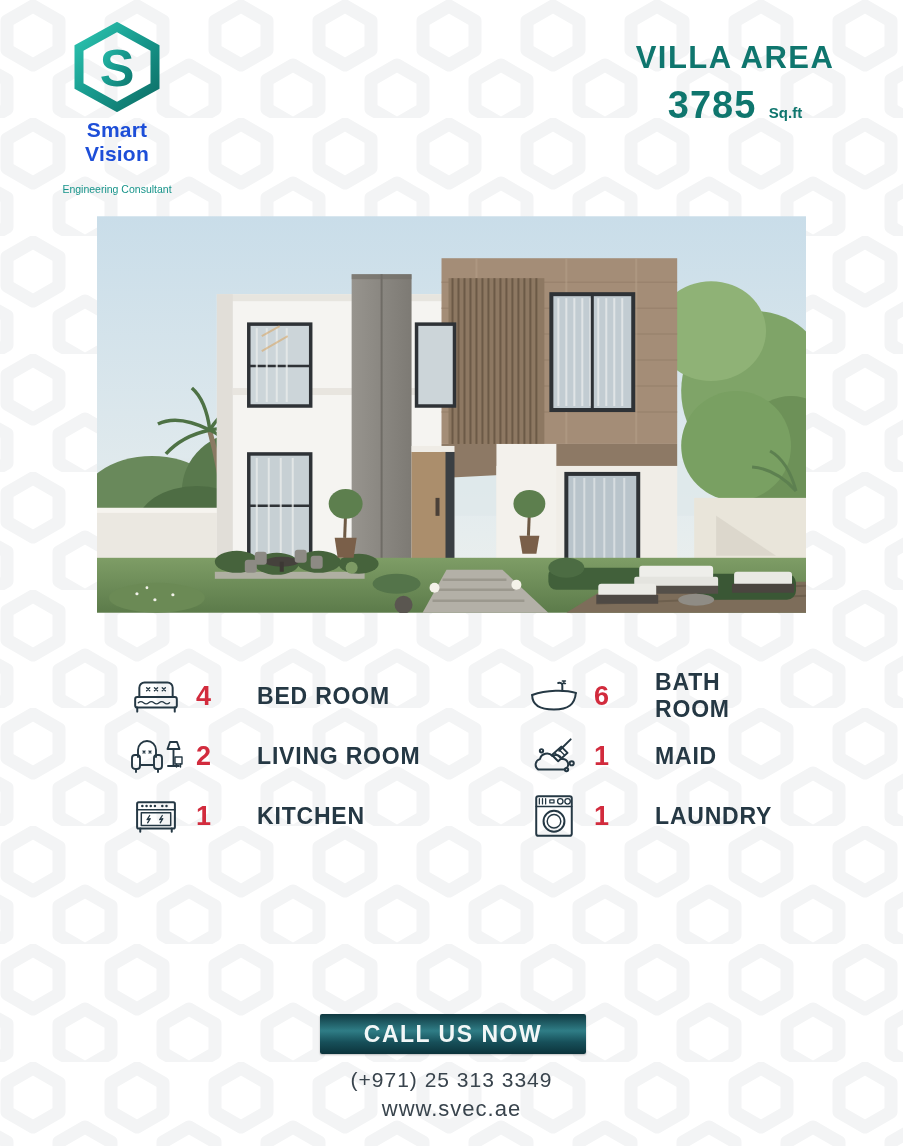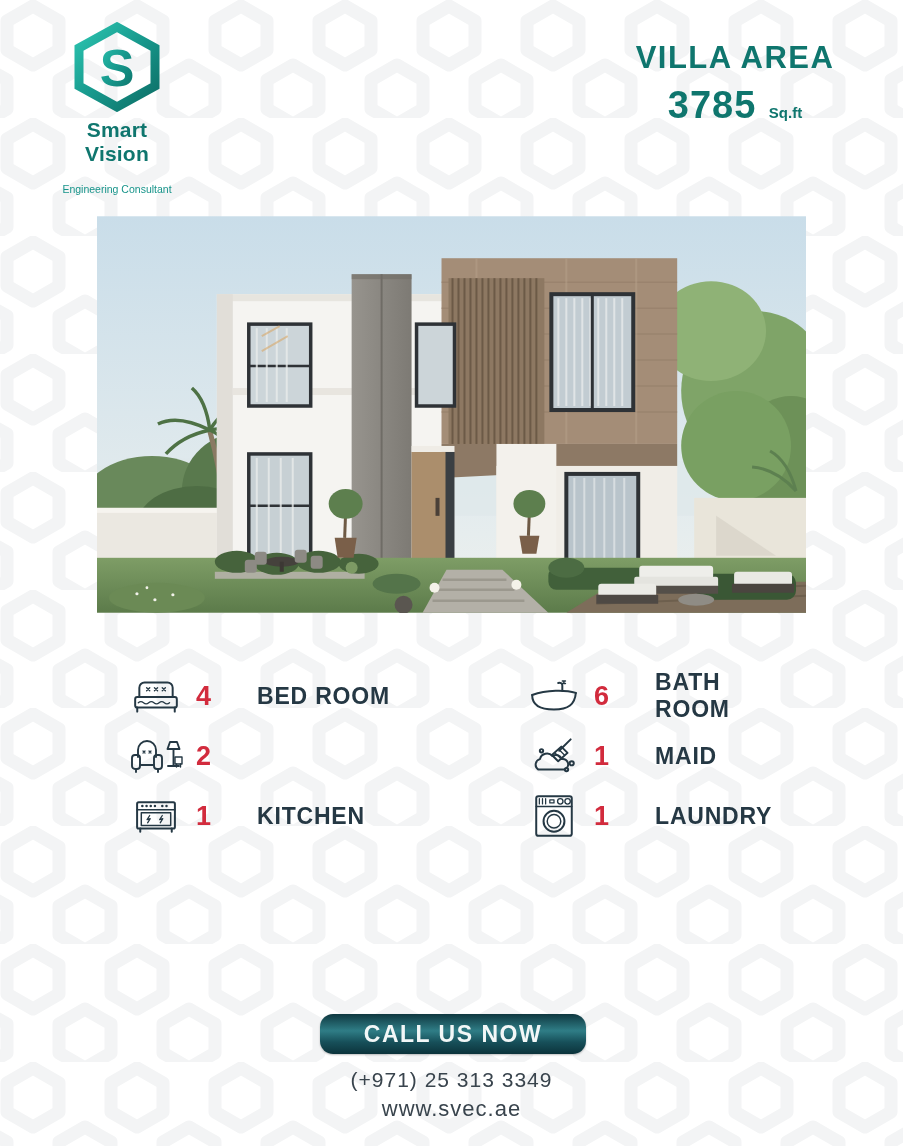--- a/index.html
+++ b/index.html
@@ -7,41 +7,41 @@
     width:903px;height:1146px;position:relative;overflow:hidden;
     background:#ffffff;
     font-family:"Liberation Sans", sans-serif;
     color:#253844;
   }
   .bg-pattern{position:absolute;inset:0;z-index:0;}
   .layer{position:absolute;z-index:1;}
 
   
   .logo-block{left:52px;top:22px;width:130px;text-align:center;}
-  .brand-name{font-size:21px;font-weight:bold;color:#0f766e;letter-spacing:.2px;margin-top:2px;}
+  .brand-name{font-size:21px;font-weight:bold;color:#1d4ed8;letter-spacing:.2px;margin-top:2px;}
   .brand-tagline{font-size:10.5px;color:#17948a;margin-top:17px;}
   .area-block{left:600px;top:40px;width:270px;text-align:center;color:#0f766e;}
   .area-title{font-size:31px;font-weight:600;letter-spacing:1.5px;}
   .area-line{margin-top:8px;}
   .area-value{font-size:38px;font-weight:bold;letter-spacing:1px;}
   .area-unit{font-size:15px;font-weight:600;margin-left:8px;}
 
   
   .villa-frame{left:97px;top:216px;width:709px;height:397px;overflow:hidden;}
 
   
   .features{left:128px;top:666px;display:grid;grid-template-columns:398px 262px;grid-auto-rows:60px;align-items:center;}
   .feature{display:flex;align-items:center;gap:12px;}
   .feature .icon{width:56px;height:48px;flex:0 0 56px;display:flex;align-items:center;justify-content:center;}
   .feature .icon svg{stroke:#253844;fill:none;stroke-width:1.9;stroke-linecap:round;stroke-linejoin:round;}
   .count{font-size:27px;font-weight:bold;color:#d22b3d;}
   .flabel{font-size:23px;font-weight:bold;color:#253844;letter-spacing:.8px;margin-left:34px;}
 
   
-  .cta{left:320px;top:1014px;width:266px;height:40px;border:none;border-radius:13px;cursor:pointer;
+  .cta{left:320px;top:1014px;width:266px;height:40px;border:none;border-radius:2px;cursor:pointer;
     background:linear-gradient(180deg,#0f3840 0%,#2f7d86 42%,#17505a 70%,#0c333b 100%);
     color:#f2f7f7;font-family:"Liberation Sans",sans-serif;font-size:23px;font-weight:600;letter-spacing:1.5px;
     box-shadow:0 1px 2px rgba(0,0,0,.25);}
   .contact{left:0;top:1068px;width:903px;text-align:center;color:#39444d;}
   .phone{font-size:21px;letter-spacing:1px;font-weight:500;text-decoration:none;color:#39444d;display:block;}
   .site{font-size:22px;letter-spacing:1px;font-weight:400;text-decoration:none;color:#39444d;display:block;margin-top:4px;}
 </style>
 </head>
 <body>
 
@@ -346,20 +346,21 @@
         <rect x="3" y="19" width="8" height="14" rx="3"></rect>
         <rect x="25" y="19" width="8" height="14" rx="3"></rect>
         <path d="M11,29 h14 M7,33 v3 M29,33 v3"></path>
         <path d="M41,6 h7 l2.5,7 h-12 z"></path>
         <path d="M44.5,13 v17 M39,30 h11"></path>
         <rect x="46" y="21" width="7" height="7" stroke-width="1.4"></rect>
         <path d="M47.5,28 v3 M51.5,28 v3" stroke-width="1.4"></path>
       </svg>
     </span>
     <span class="count">2</span>
+    <span class="flabel">LIVING ROOM</span>
   </div>
 
   <div class="feature">
     <span class="icon">
       <svg width="50" height="42" viewBox="0 0 48 40">
         <path d="M40,4 L29,15"></path>
         <polygon points="22,19 31,11 37,17 28,25"></polygon>
         <path d="M25,17 l5,5 M29,14 l5,5" stroke-width="1.2"></path>
         <path d="M9,33 a5.5,5.5 0 0 1 1.5,-10 a7,7 0 0 1 12,-3 a6,6 0 0 1 9,3 a5,5 0 0 1 2,10 z"></path>
         <circle cx="41" cy="27" r="2"></circle>

